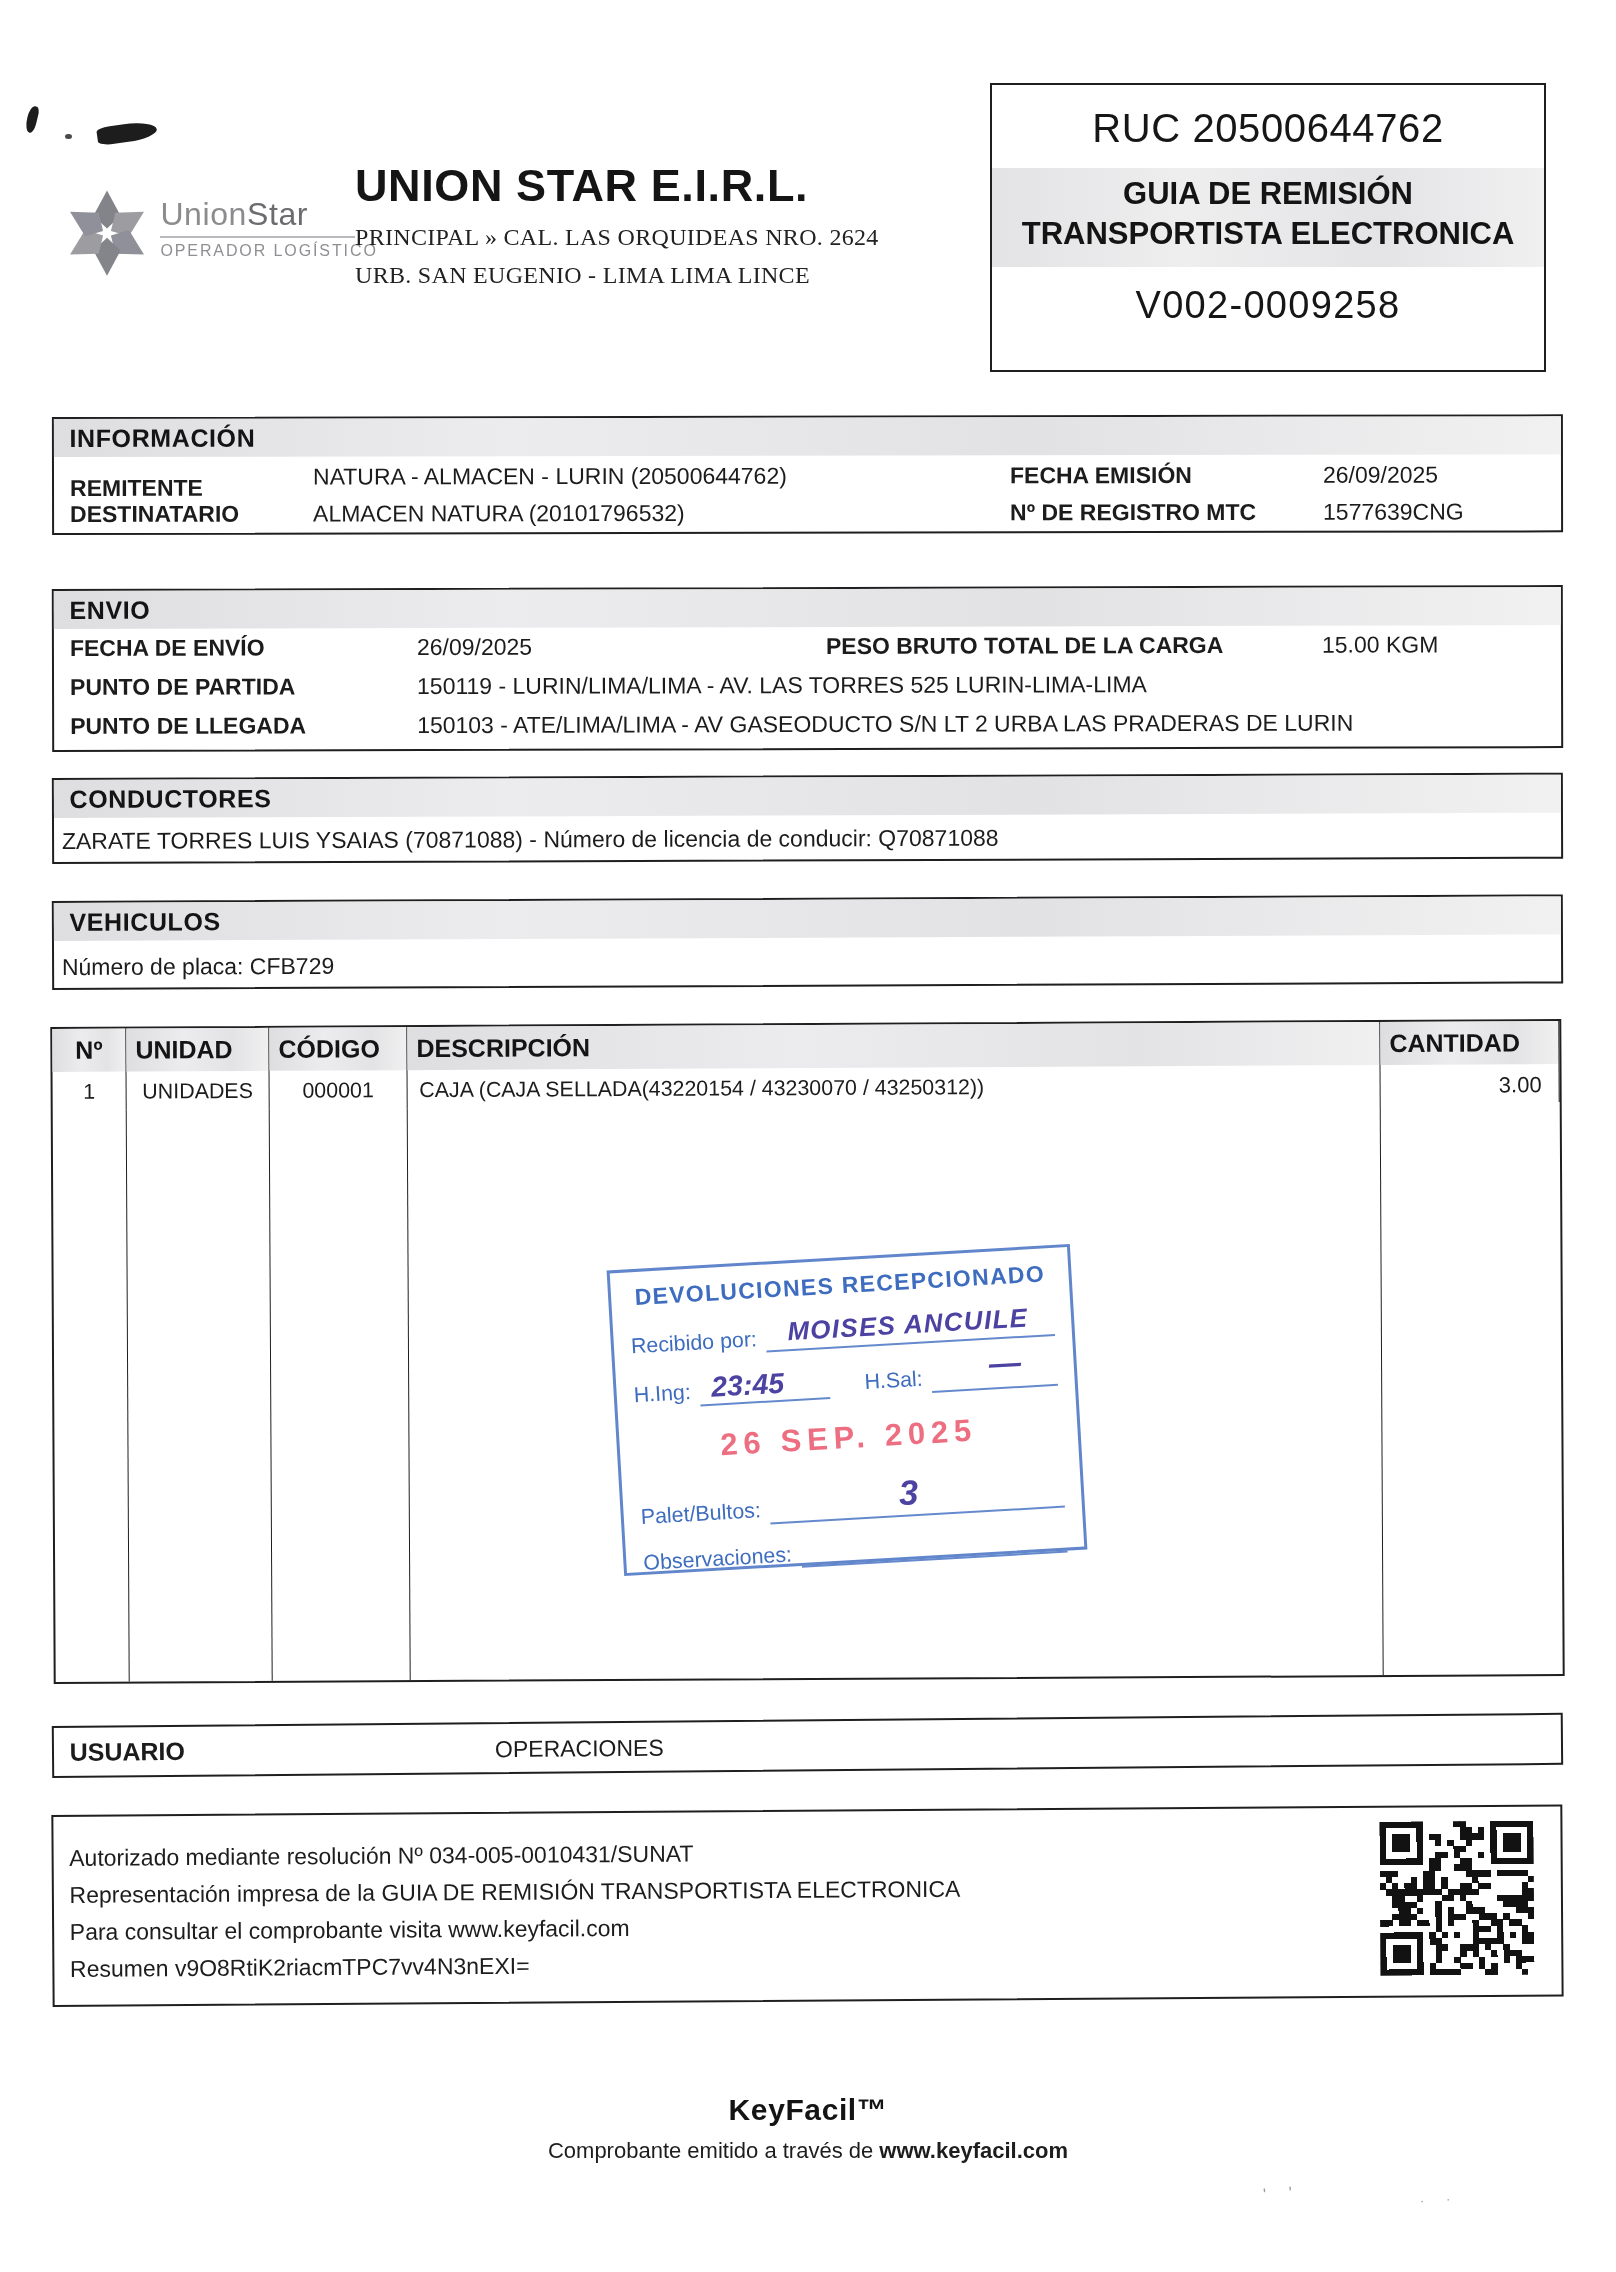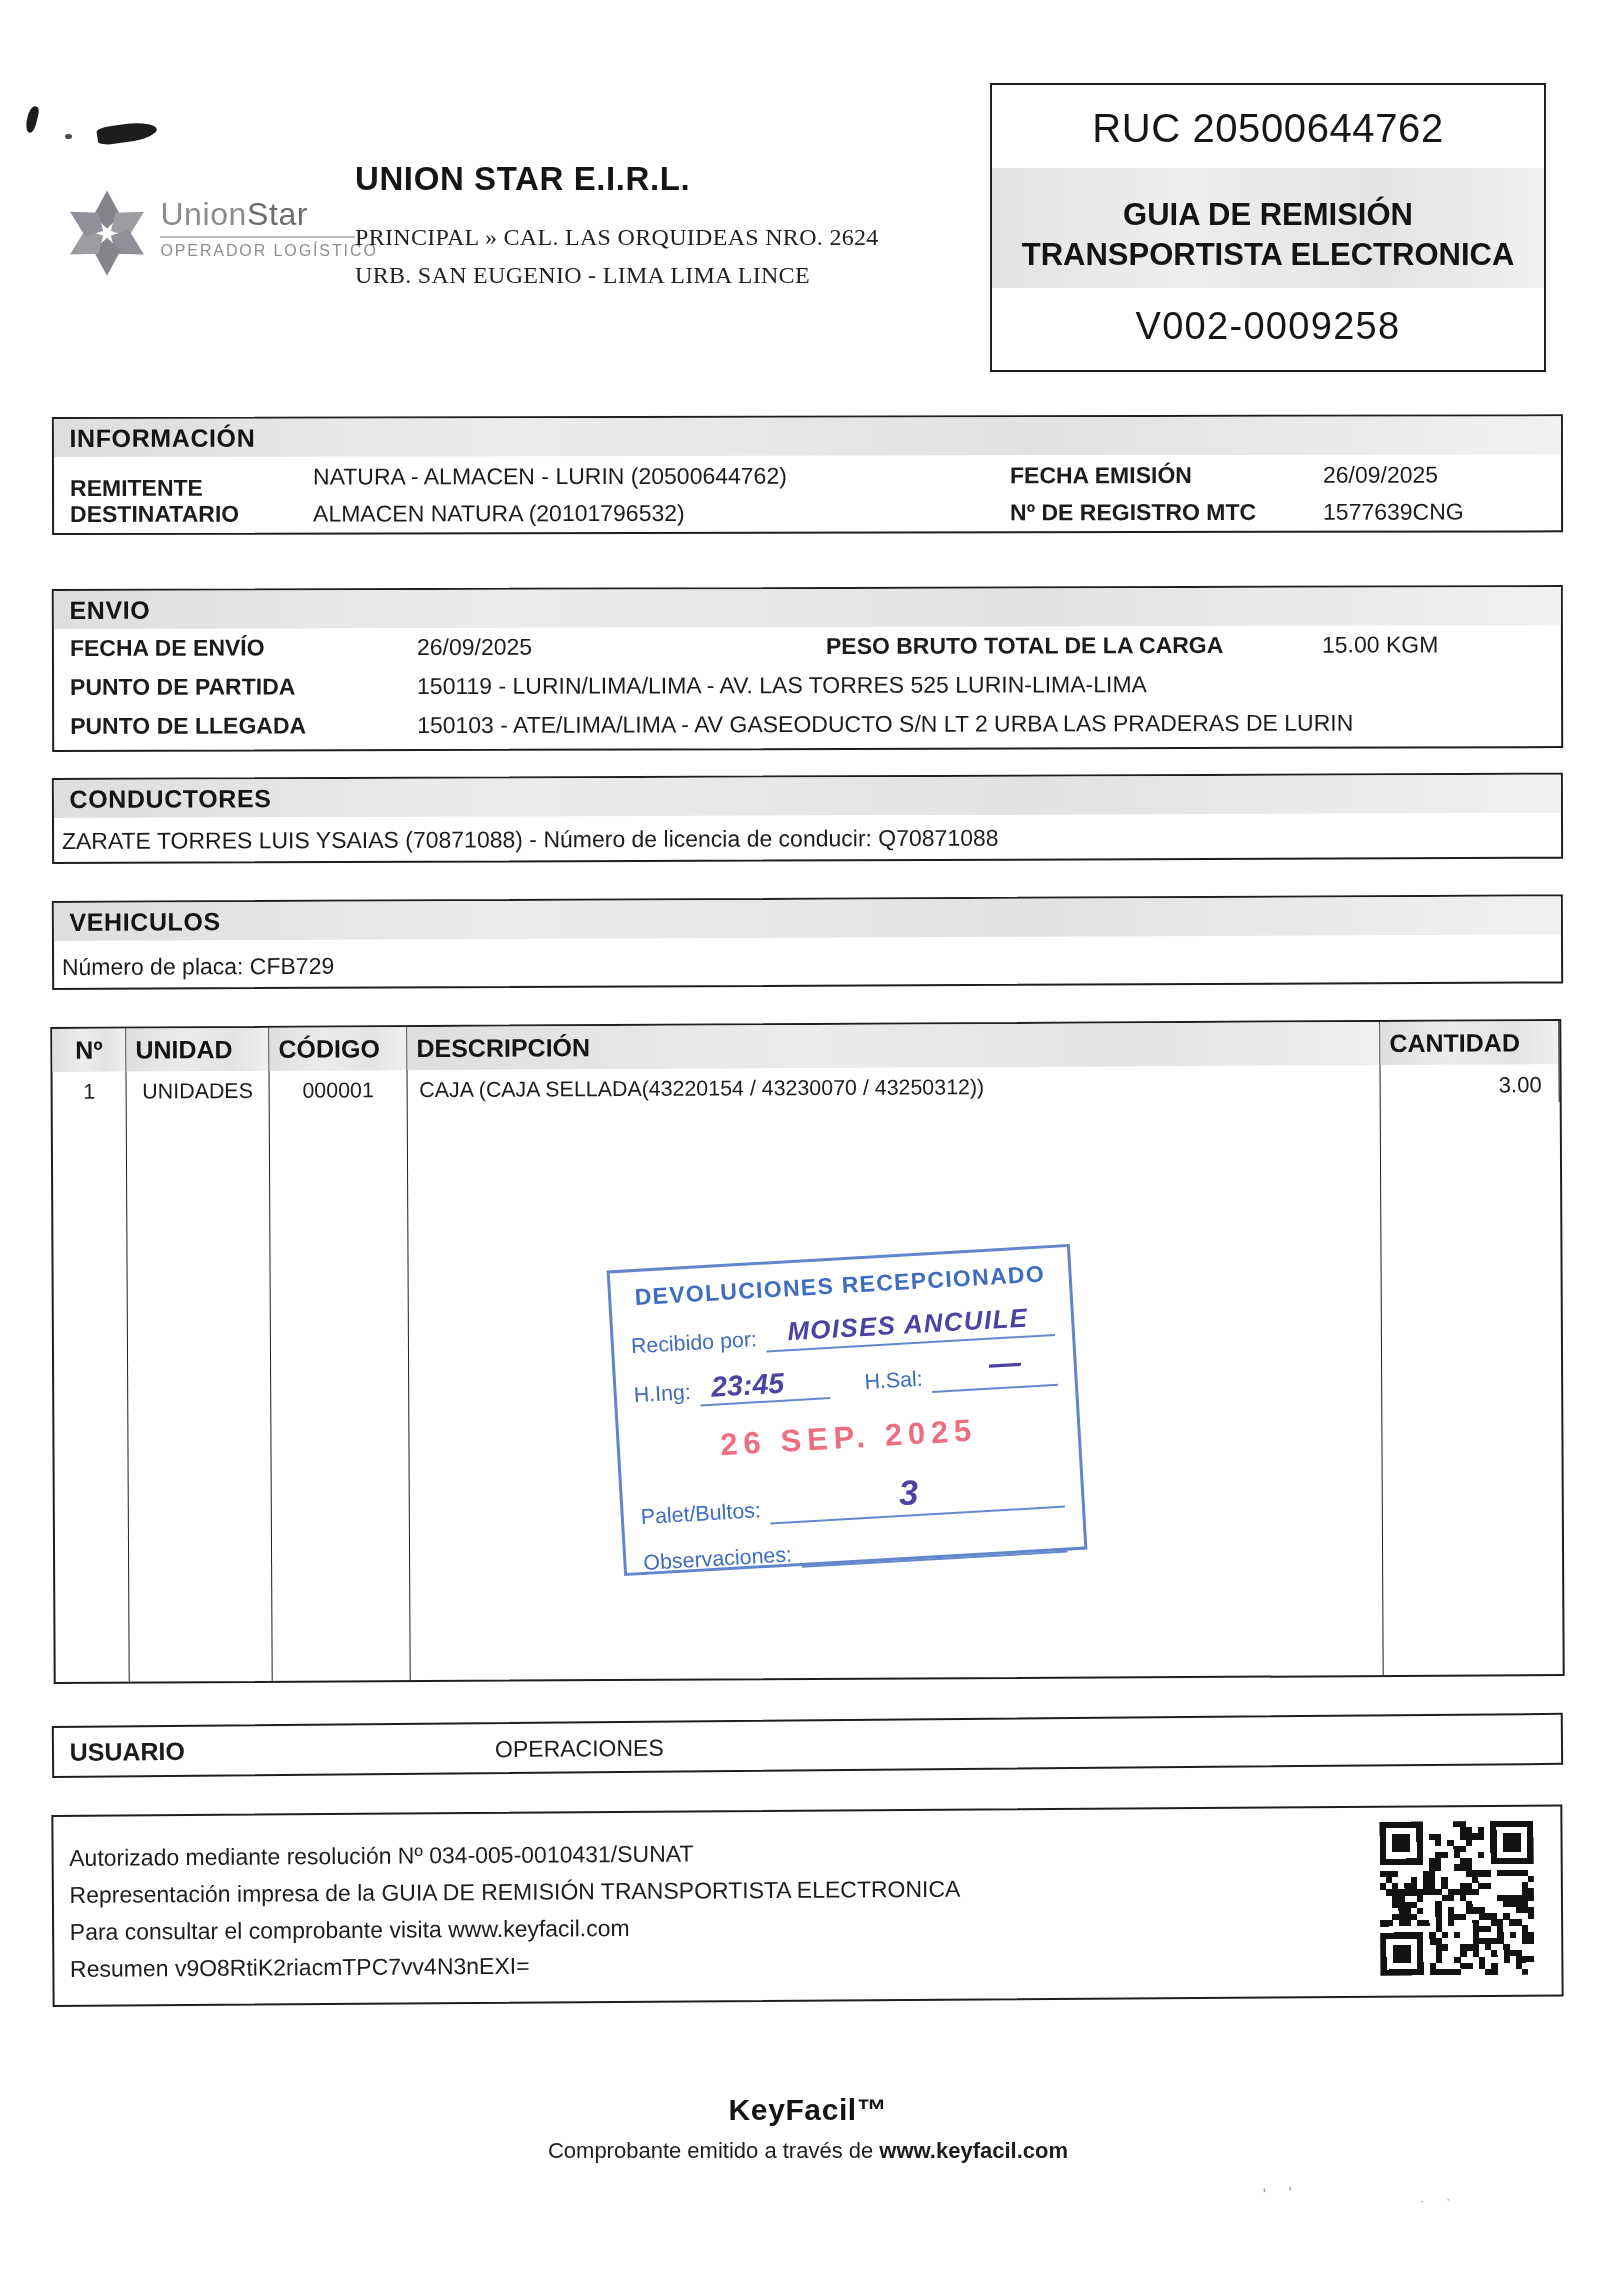--- a/index.html
+++ b/index.html
@@ -23,26 +23,26 @@
   
   .logo { position:absolute; left:64px; top:184px; display:flex; align-items:flex-start; }
   .logo svg { display:block; }
   .logo-text { margin-left:10.4px; padding-top:14.3px; }
   .logo-name { font-size:32px; letter-spacing:0.6px; line-height:1; }
   .logo-name .lt1 { color:#8c8c8f; }
   .logo-name .lt2 { color:#6b6b70; font-weight:normal; }
   .logo-rule { height:1.9px; background:#b9b9bd; margin:5.8px 0 4.5px 0; width:195px; }
   .logo-sub { font-size:16px; color:#8f8f93; letter-spacing:1.9px; }
 
-  .company-title { position:absolute; left:355px; top:160px; font-size:33px; font-weight:bold; letter-spacing:0.6px; color:#151515; }
+  .company-title { position:absolute; left:355px; top:160px; font-size:45px; font-weight:bold; letter-spacing:0.6px; color:#151515; }
   .address { position:absolute; left:355px; top:218px; font-size:24px; line-height:38px; letter-spacing:0.3px; color:#222;font-family:Liberation Serif, serif; }
 
   .ruc-box { position:absolute; left:990px; top:83px; width:556px; height:289px; border:2.6px solid #1f1f1f; background:#fff; text-align:center; }
   .ruc-number { margin-top:21px; font-size:40px; color:#161616; letter-spacing:0.6px; }
-  .doc-type { margin-top:17px; padding:27px 0 13px 0;
+  .doc-type { margin-top:17px; padding:6px 0 13px 0;
     background:linear-gradient(90deg,#e3e3e5 0%, #eeeeef 35%, #e4e4e6 70%, #f0f0f1 100%);
     font-weight:bold; font-size:31px; line-height:40px; color:#141414; }
   .doc-number { margin-top:17px; font-size:38px; color:#161616; letter-spacing:1.3px; }
 
   
   .box { position:absolute; left:52px; width:1511px; border:2.6px solid #1f1f1f; background:#fff; transform-origin:left center; }
   .band { height:38px; display:flex; align-items:center; padding-left:15.6px;
     background:linear-gradient(90deg,#dedee0 0%, #ececee 30%, #e2e2e4 65%, #f1f1f2 100%);
     font-weight:bold; font-size:25px; letter-spacing:0.6px; color:#141414; }
   .lbl { position:absolute; font-size:23px; font-weight:bold; white-space:nowrap; }

